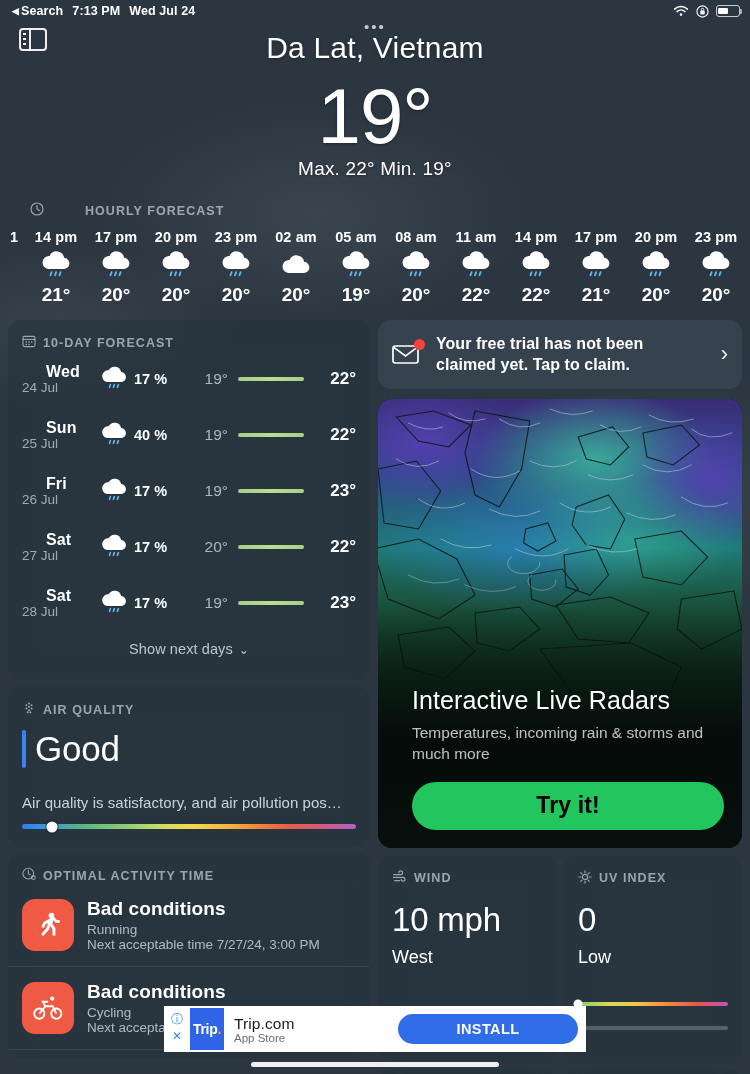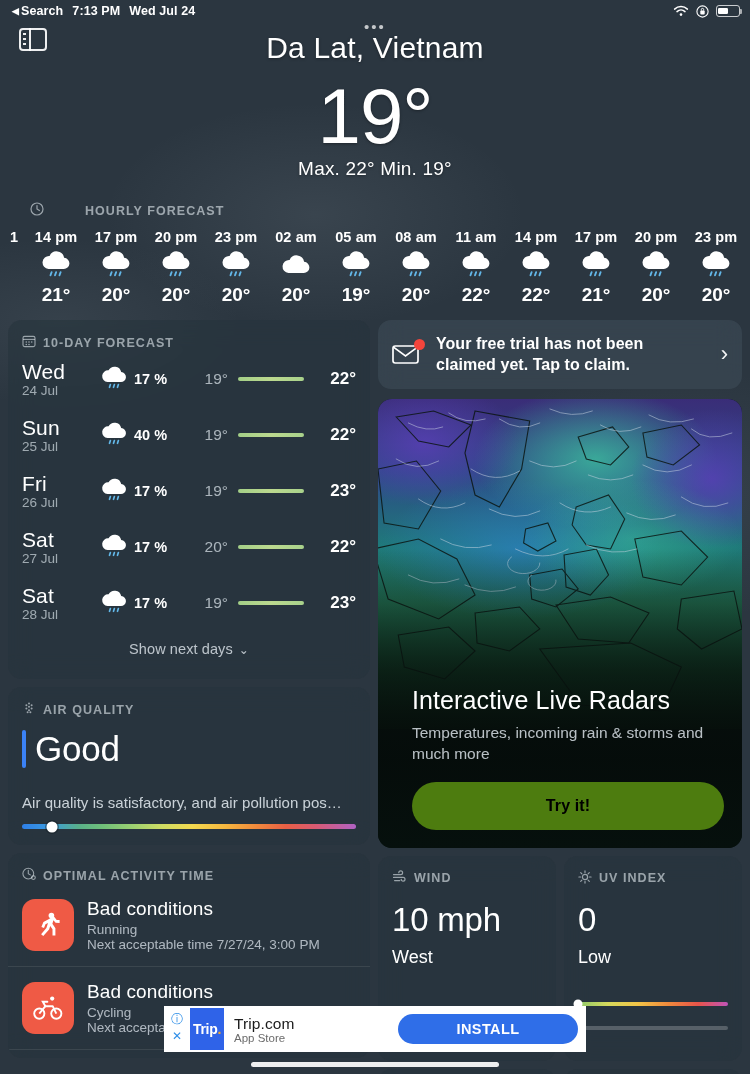--- a/index.html
+++ b/index.html
@@ -96,21 +96,21 @@
 
   
   #grid { display:flex; gap:8px; padding:0 8px; margin-top:14px; }
   #colL { width:362px; flex:0 0 362px; }
   #colR { flex:1; }
 
   
   #tenday { padding:14px 14px 8px; }
   .drow { display:flex; align-items:center; height:56px; }
   .drow .dname { width:72px; }
-  .drow .dn { font-size:21px; font-weight:400; letter-spacing:.1px; }
+  .drow .dn { font-size:16px; font-weight:700; letter-spacing:.1px;margin-left:24px; }
   .drow .dd { font-size:13.5px; color:rgba(222,230,237,.66); margin-top:-1px; }
   .drow .dic { width:40px; display:flex; justify-content:center; }
   .drow .dpct { width:56px; font-size:14.5px; font-weight:700; }
   .drow .dlo { width:38px; text-align:right; font-size:15.5px; color:rgba(222,230,237,.72); font-weight:500; }
   .rangebar { flex:1; height:4px; border-radius:2px; margin:0 10px;
               background:linear-gradient(90deg,#a4cf87,#bcd98f,#a9d28b); }
   .drow .dhi { width:42px; text-align:right; font-size:17px; font-weight:700; }
   #shownext {
     text-align:center; font-size:14.5px; color:rgba(226,233,239,.8);
     padding:10px 0 14px; letter-spacing:.1px;
@@ -128,21 +128,21 @@
   .aqscale i { position:absolute; top:50%; transform:translate(-50%,-50%);
     width:11px; height:11px; border-radius:50%; background:#fff; box-shadow:0 0 0 1.5px rgba(20,28,36,.45); }
 
   
   #activity { margin-top:8px; padding:14px 0 0; overflow:hidden; height:205px; }
   #activity .sec-head { padding:0 14px; }
   .arow { display:flex; align-items:center; gap:13px; padding:14px; }
   .arow + .arow { border-top:1px solid rgba(255,255,255,.09); }
   .aicon { width:52px; height:52px; border-radius:13px; background:#ef5a45;
            display:flex; align-items:center; justify-content:center; flex:0 0 52px; }
-  .atitle { font-size:19px; font-weight:400; letter-spacing:.1px; }
+  .atitle { font-size:19px; font-weight:700; letter-spacing:.1px; }
   .asub { font-size:13.5px; color:rgba(222,230,237,.74); margin-top:2px; }
   .anext { font-size:13.5px; color:rgba(222,230,237,.74); }
 
   
   #promo {
     display:flex; align-items:center; gap:14px;
     background:rgba(58,72,83,.72); border-radius:13px;
     padding:13px 14px; backdrop-filter:blur(12px);
   }
   #promo .ptxt { font-size:16px; font-weight:700; line-height:1.32; flex:1; letter-spacing:.05px; }
@@ -153,23 +153,23 @@
 
   
   #radar { margin-top:10px; border-radius:14px; overflow:hidden; position:relative;
            height:449px; background:#07110e; }
   #radarimg { position:absolute; left:0; right:0; top:0; height:330px; }
   #radarfade { position:absolute; left:0; right:0; top:150px; bottom:0;
                background:linear-gradient(180deg,rgba(6,14,12,0) 0%,rgba(6,14,12,.55) 38%,rgba(5,12,10,.93) 70%,#06100d 100%); }
   #radartxt { position:absolute; left:16px; right:0; bottom:0; padding:0 18px 18px; }
   #radar h3 { font-size:25px; font-weight:400; letter-spacing:.1px; }
   #radar p { font-size:15.5px; color:rgba(225,232,238,.82); margin-top:7px; line-height:1.38; }
-  #tryit { margin-top:17px; height:48px; border-radius:24px; background:#4d7c0f; color:#000;
+  #tryit { margin-top:17px; height:48px; border-radius:24px; background:#22c55e; color:#000;
            display:flex; align-items:center; justify-content:center;
-           font-size:16px; font-weight:700; letter-spacing:.1px; }
+           font-size:23px; font-weight:700; letter-spacing:.1px; }
 
   
   #wuv { display:flex; gap:8px; margin-top:8px; }
   #wuv .card { flex:1; padding:14px; height:205px; }
   .bigval { font-size:33px; font-weight:400; margin-top:14px; letter-spacing:-.2px; }
   .subval { font-size:18px; font-weight:400; margin-top:8px; }
   .uvscale { height:4px; border-radius:3px; margin-top:34px; position:relative;
     background:linear-gradient(90deg,#8ec96b,#d6d95c,#f2c447,#f08a3c,#e8544a,#c054b8); }
   .uvscale i { position:absolute; left:0; top:50%; transform:translate(-50%,-50%);
                width:9px; height:9px; border-radius:50%; background:#fff; }

